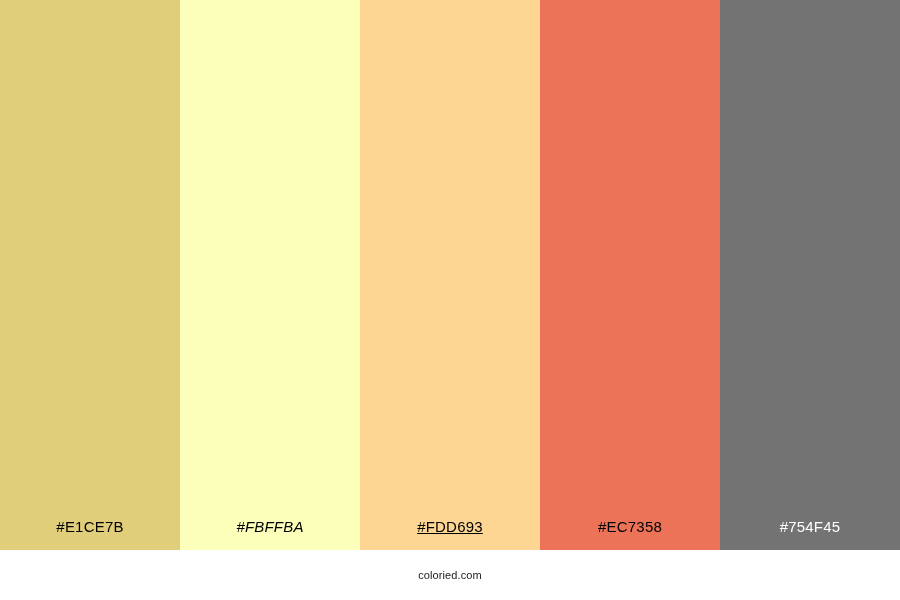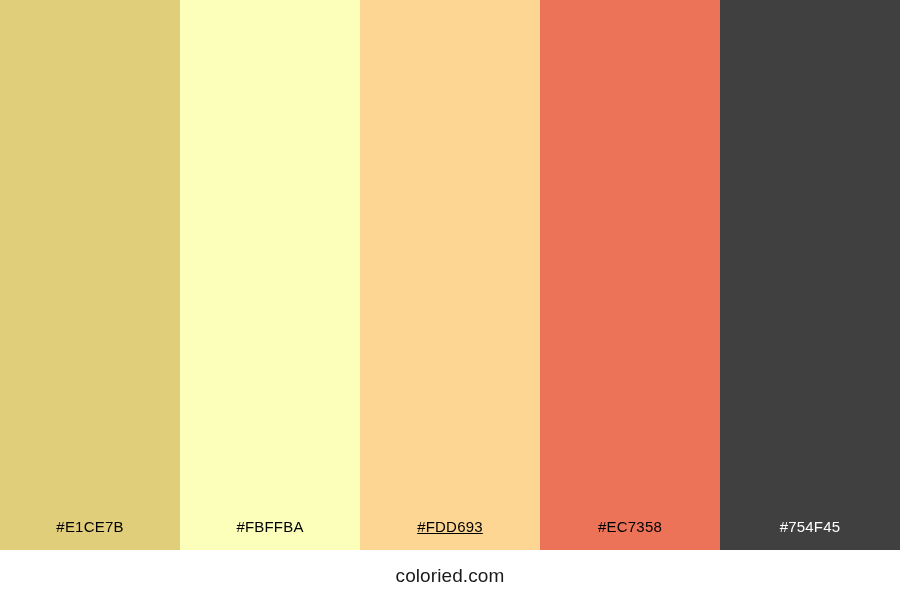--- a/index.html
+++ b/index.html
@@ -48,50 +48,50 @@
   .footer {
     width: 900px;
     height: 50px;
     background: #ffffff;
     display: flex;
     align-items: center;
     justify-content: center;
   }
   .footer-text {
     font-family: "Liberation Sans", sans-serif;
-    font-size: 19px;
+    font-size: 11px;
     line-height: 15px;
     color: #1a1a1a;
     letter-spacing: 0.1px;
   }
 </style>
 </head>
 <body>
 
 <div class="page">
 
   <div class="palette">
 
     <div class="swatch" style="background-color: rgb(225, 206, 123);">
       <span class="swatch-label" style="color: rgb(0, 0, 0);">#E1CE7B</span>
     </div>
 
-    <div class="swatch" style="background-color: rgb(251, 255, 186);">
+    <div class="swatch" style="background-color: rgb(251, 255, 186); font-style: italic;">
       <span class="swatch-label" style="color: rgb(0, 0, 0);">#FBFFBA</span>
     </div>
 
     <div class="swatch" style="background-color: rgb(253, 214, 147); text-decoration: underline;">
       <span class="swatch-label" style="color: rgb(0, 0, 0);">#FDD693</span>
     </div>
 
     <div class="swatch" style="background-color: rgb(236, 115, 88);">
       <span class="swatch-label" style="color: #000000;">#EC7358</span>
     </div>
 
-    <div class="swatch" style="background-color: #404040;">
+    <div class="swatch" style="background-color: #737373;">
       <span class="swatch-label" style="color: rgb(255, 255, 255);">#754F45</span>
     </div>
 
   </div>
 
   <div class="footer">
     <span class="footer-text">coloried.com</span>
   </div>
 
 </div>

